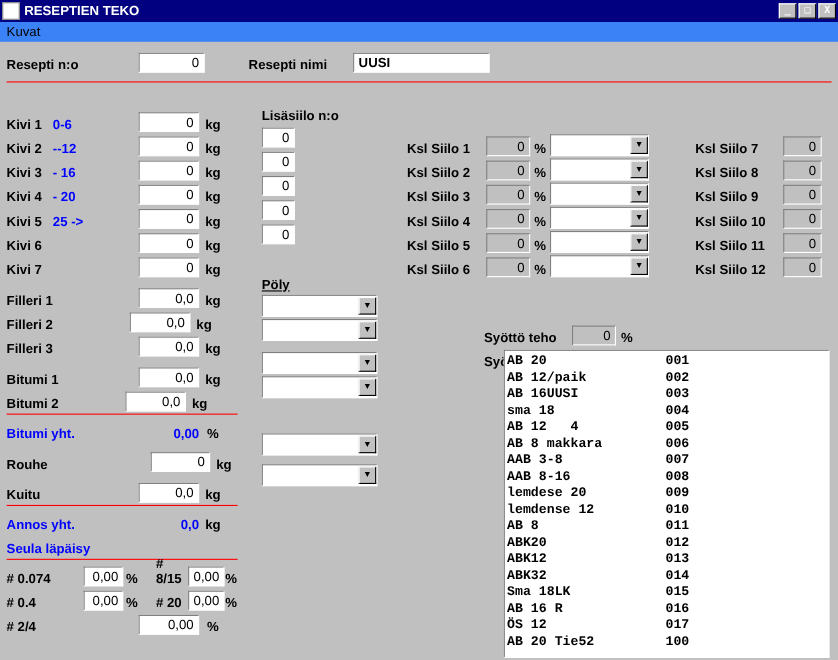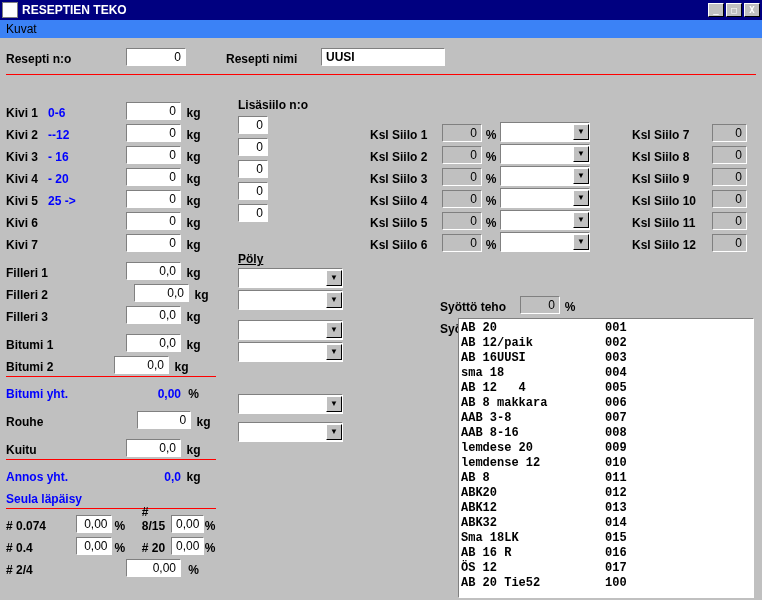--- a/index.html
+++ b/index.html
@@ -189,21 +189,21 @@
         </div>
       </div>
     <div style="height:6px"></div>
     <div id="filleri-rows">
         <div class="row">
           <span class="label-bold" style="width:120px">Filleri 1</span>
           <span class="field" style="width:55px">0,0</span>
           <span class="label-bold" style="width:25px;text-align:center">kg</span>
         </div>
         <div class="row">
-          <span class="label-bold" style="width:128px">Filleri 2</span>
+          <span class="label-bold" style="width:112px">Filleri 2</span>
           <span class="field" style="width:55px">0,0</span>
           <span class="label-bold" style="width:25px;text-align:center">kg</span>
         </div>
         <div class="row">
           <span class="label-bold" style="width:120px">Filleri 3</span>
           <span class="field" style="width:55px">0,0</span>
           <span class="label-bold" style="width:25px;text-align:center">kg</span>
         </div>
       </div>
     <div style="height:6px"></div>

